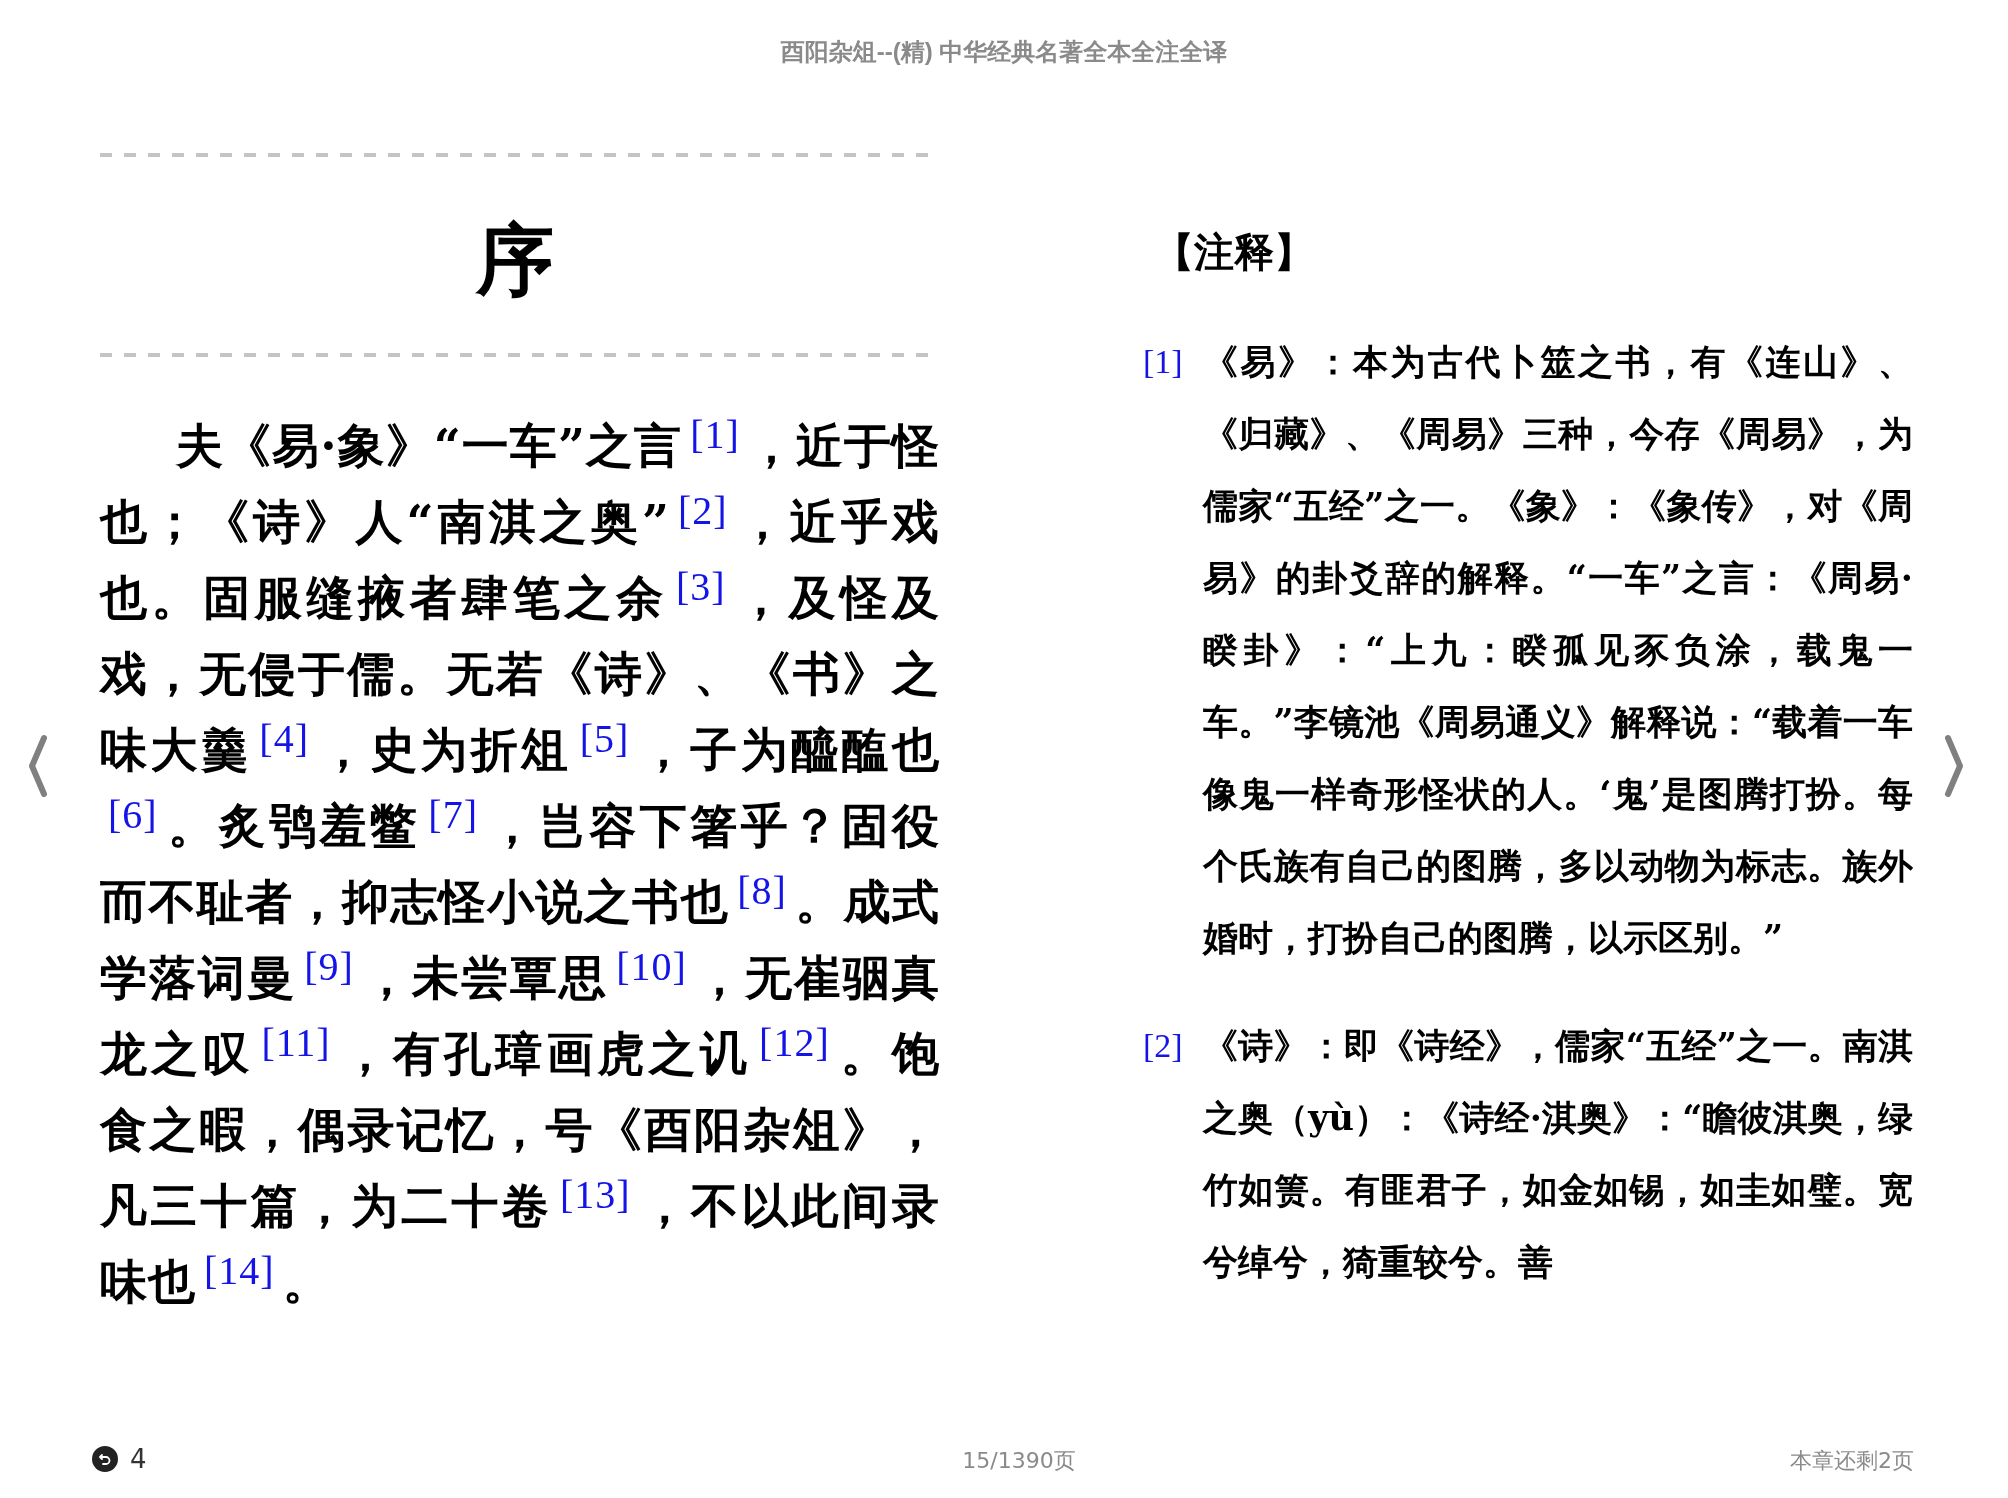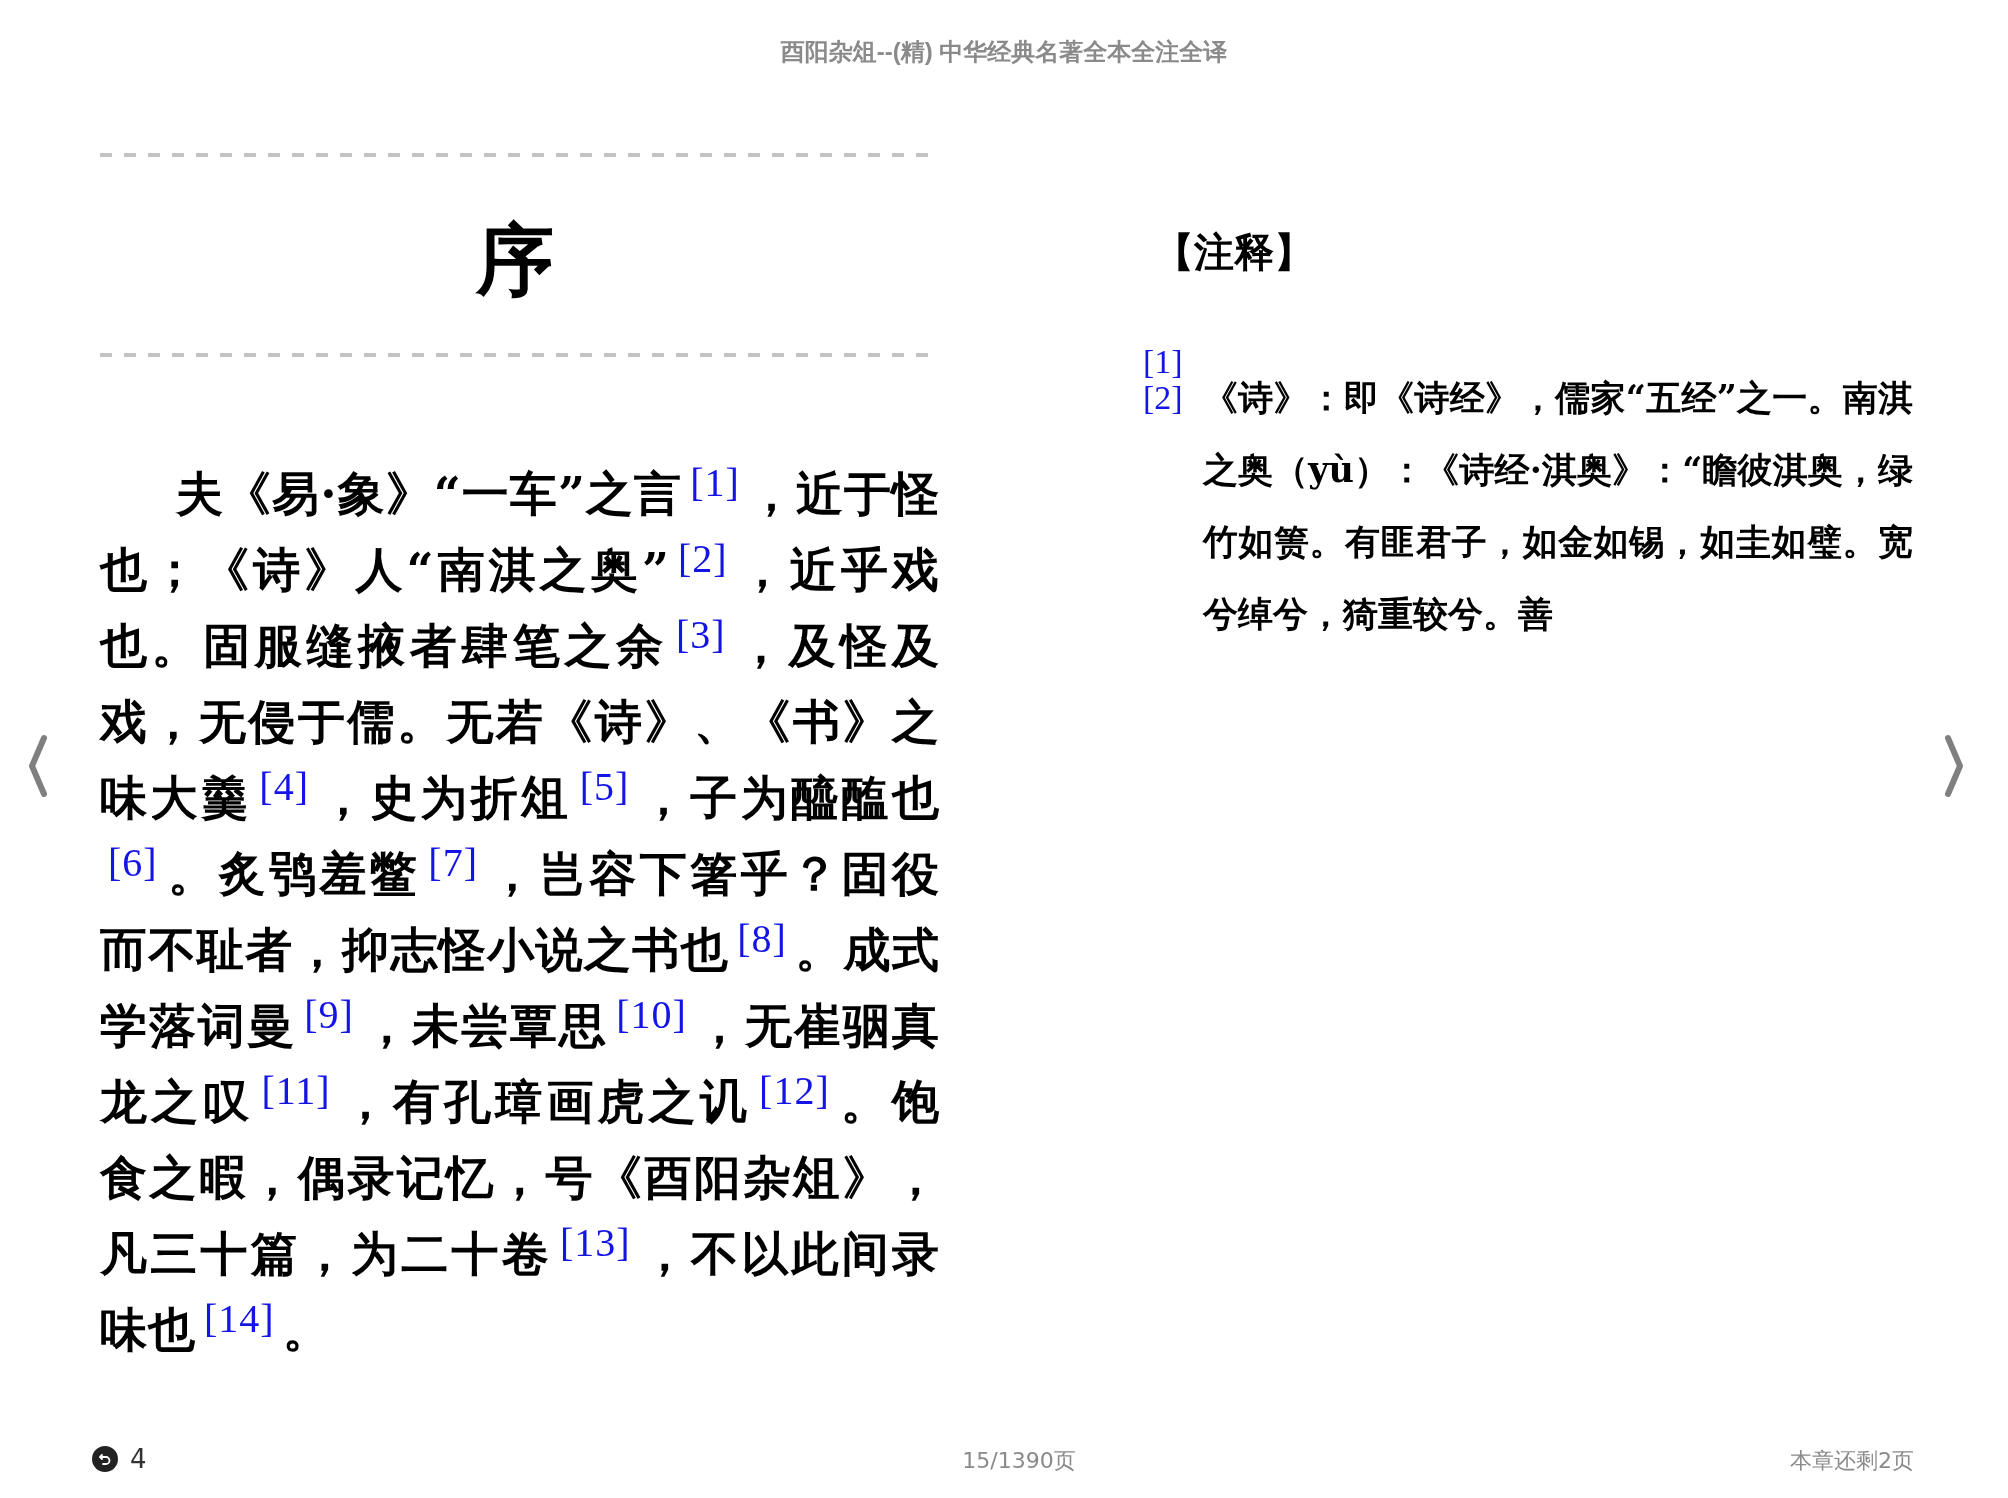--- a/index.html
+++ b/index.html
@@ -65,21 +65,20 @@
       position: absolute;
       left: 100px;
       top: 408px;
       width: 840px;
       font-size: 47px;
       line-height: 76px;
       font-weight: bold;
       text-align: justify;
       text-indent: 76px;
       letter-spacing: 1px;
-      margin-top: 48px;
     }
     .fn {
       color: #1414e6;
       font-weight: normal;
       font-size: 40px;
       vertical-align: 14px;
       line-height: 0;
       padding: 0 8px;
       cursor: pointer;
       font-family: "Liberation Serif", "DejaVu Serif", serif;
@@ -174,20 +173,21 @@
 <div class="dashed dashed-top"></div>
 <div class="chapter-title">序</div>
 <div class="dashed dashed-bottom"></div>
 
 <div class="body-text" id="body-text"><span>夫《易·象》“一车”之言</span><span class="fn">[1]</span><span>，近于怪也；《诗》人“南淇之奥”</span><span class="fn">[2]</span><span>，近乎戏也。固服缝掖者肆笔之余</span><span class="fn">[3]</span><span>，及怪及戏，无侵于儒。无若《诗》、《书》之味大羹</span><span class="fn">[4]</span><span>，史为折俎</span><span class="fn">[5]</span><span>，子为醯醢也</span><span class="fn">[6]</span><span>。炙鸮羞鳖</span><span class="fn">[7]</span><span>，岂容下箸乎？固役而不耻者，抑志怪小说之书也</span><span class="fn">[8]</span><span>。成式学落词曼</span><span class="fn">[9]</span><span>，未尝覃思</span><span class="fn">[10]</span><span>，无崔骃真龙之叹</span><span class="fn">[11]</span><span>，有孔璋画虎之讥</span><span class="fn">[12]</span><span>。饱食之暇，偶录记忆，号《酉阳杂俎》，凡三十篇，为二十卷</span><span class="fn">[13]</span><span>，不以此间录味也</span><span class="fn">[14]</span><span>。</span></div>
 
 <div class="notes-heading">【注释】</div>
 <div class="notes">
   <div class="note">
     <span class="note-num">[1]</span>
+    <span>《易》：本为古代卜筮之书，有《连山》、《归藏》、《周易》三种，今存《周易》，为儒家“五经”之一。《象》：《象传》，对《周易》的卦爻辞的解释。“一车”之言：《周易·睽卦》：“上九：睽孤见豕负涂，载鬼一车。”李镜池《周易通义》解释说：“载着一车像鬼一样奇形怪状的人。‘鬼’是图腾打扮。每个氏族有自己的图腾，多以动物为标志。族外婚时，打扮自己的图腾，以示区别。”</span>
   </div>
   <div class="note">
     <span class="note-num">[2]</span>
     <span>《诗》：即《诗经》，儒家“五经”之一。南淇之奥（yù）：《诗经·淇奥》：“瞻彼淇奥，绿竹如箦。有匪君子，如金如锡，如圭如璧。宽兮绰兮，猗重较兮。善</span>
   </div>
 </div>
 
 <div class="footer footer-left">
   <span class="back-icon">
     <svg width="16" height="16" viewBox="0 0 16 16">

